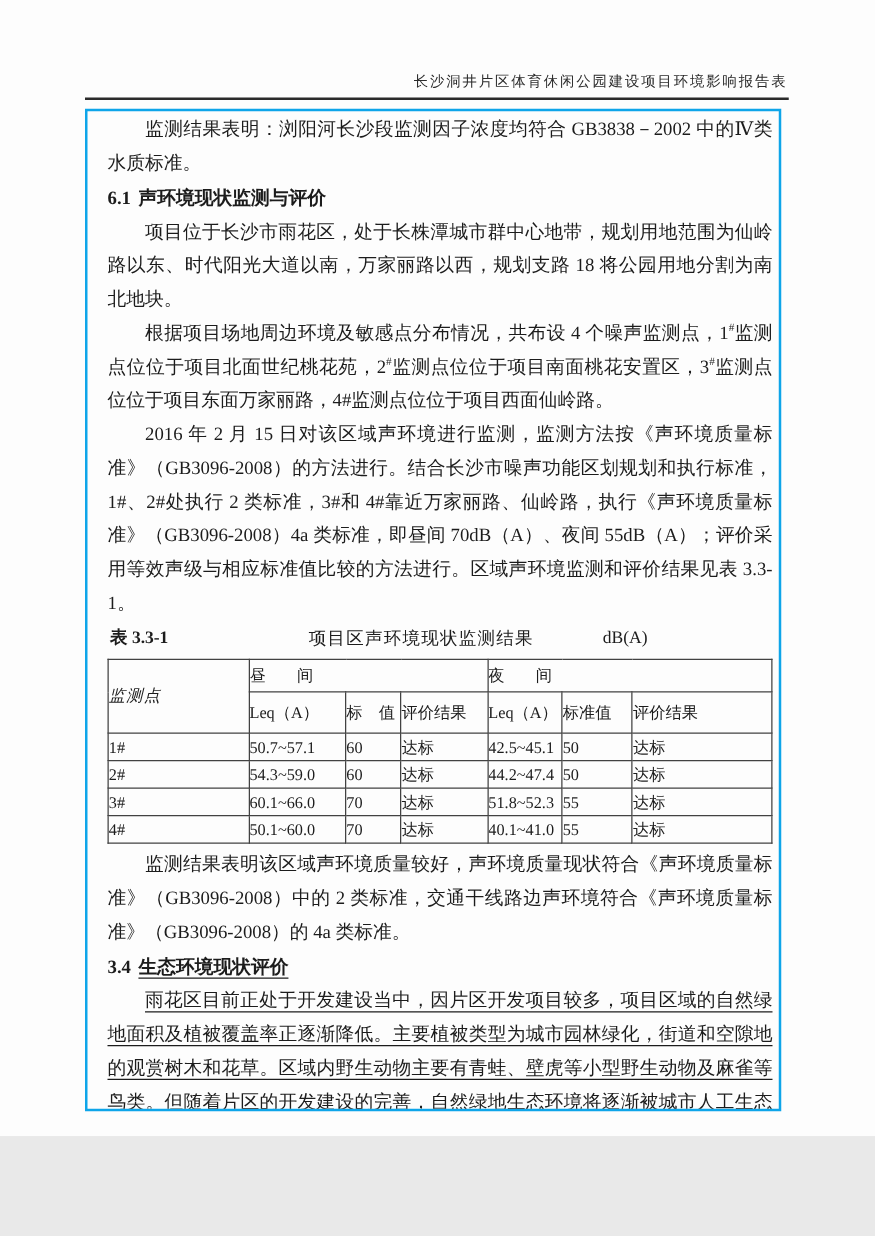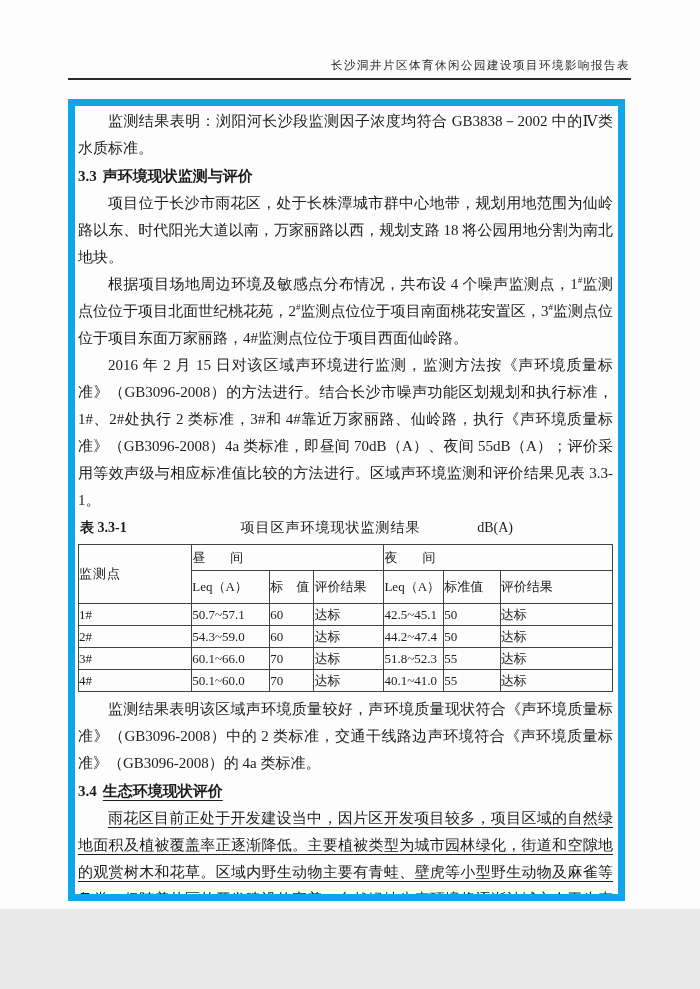--- a/index.html
+++ b/index.html
@@ -15,25 +15,25 @@
   .running-header {
     position:absolute; top:58px; right:70px;
     font-size:11.5px; letter-spacing:1.5px; color:#2b2b2b;
     font-family:"Liberation Serif","DejaVu Serif",serif;
   }
   .header-rule {
     position:absolute; top:78px; left:68px; width:563px; height:2px;
     background:#2b2b2b;
   }
   .content-box {
-    position:absolute; top:99px; left:68px;
+    position:absolute; top:87px; left:68px;
     width:557px; height:802px;
-    border:7px solid #0ea5e9;
+    border:2px solid #0ea5e9;
     box-sizing:border-box;
-    padding:2px 5px 0 3px;
+    padding:2px 5px 0 16px;
     overflow:hidden;
   }
   .para {
     margin:0;
     font-size:15px; line-height:27px;
     text-align:justify;
     overflow-wrap:break-word;
   }
   .indent { text-indent:2em; }
   .para sup { font-size:9px; line-height:0; vertical-align:super; }
@@ -86,21 +86,21 @@
 
   <div class="running-header">
     <span>长沙洞井片区体育休闲公园建设项目环境影响报告表</span>
   </div>
   <div class="header-rule"></div>
 
   <div class="content-box">
 
     <p class="para indent">监测结果表明：浏阳河长沙段监测因子浓度均符合 GB3838－2002 中的Ⅳ类水质标准。</p>
 
-    <h3 class="sec-heading"><span class="sec-num">3.3</span><span>声环境现状监测与评价</span></h3>
+    <h3 class="sec-heading"><span class="sec-num">6.1</span><span>声环境现状监测与评价</span></h3>
 
     <p class="para indent">项目位于长沙市雨花区，处于长株潭城市群中心地带，规划用地范围为仙岭路以东、时代阳光大道以南，万家丽路以西，规划支路 18 将公园用地分割为南北地块。</p>
 
     <p class="para indent"><span>根据项目场地周边环境及敏感点分布情况，共布设 4 个噪声监测点，1</span><sup>#</sup><span>监测点位位于项目北面世纪桃花苑，2</span><sup>#</sup><span>监测点位位于项目南面桃花安置区，3</span><sup>#</sup><span>监测点位位于项目东面万家丽路，4#监测点位位于项目西面仙岭路。</span></p>
 
     <p class="para indent">2016 年 2 月 15 日对该区域声环境进行监测，监测方法按《声环境质量标准》（GB3096-2008）的方法进行。结合长沙市噪声功能区划规划和执行标准，1#、2#处执行 2 类标准，3#和 4#靠近万家丽路、仙岭路，执行《声环境质量标准》（GB3096-2008）4a 类标准，即昼间 70dB（A）、夜间 55dB（A）；评价采用等效声级与相应标准值比较的方法进行。区域声环境监测和评价结果见表 3.3-1。</p>
 
     <div class="table-caption">
       <span class="caption-label">表 3.3-1</span>
       <span class="caption-title">项目区声环境现状监测结果</span>
@@ -112,21 +112,21 @@
         <col style="width:21.2%">
         <col style="width:14.6%">
         <col style="width:8.3%">
         <col style="width:13.1%">
         <col style="width:11.2%">
         <col style="width:10.6%">
         <col style="width:21.0%">
       </colgroup>
       <thead>
         <tr class="hrow1">
-          <th rowspan="2" style="letter-spacing:1px;">监测点</th>
+          <th rowspan="2" style="letter-spacing:1px;font-style:italic;">监测点</th>
           <th colspan="3">昼　间</th>
           <th colspan="3">夜　间</th>
         </tr>
         <tr class="hrow2">
           <th>Leq（A）</th>
           <th>标　值</th>
           <th>评价结果</th>
           <th>Leq（A）</th>
           <th>标准值</th>
           <th>评价结果</th>

